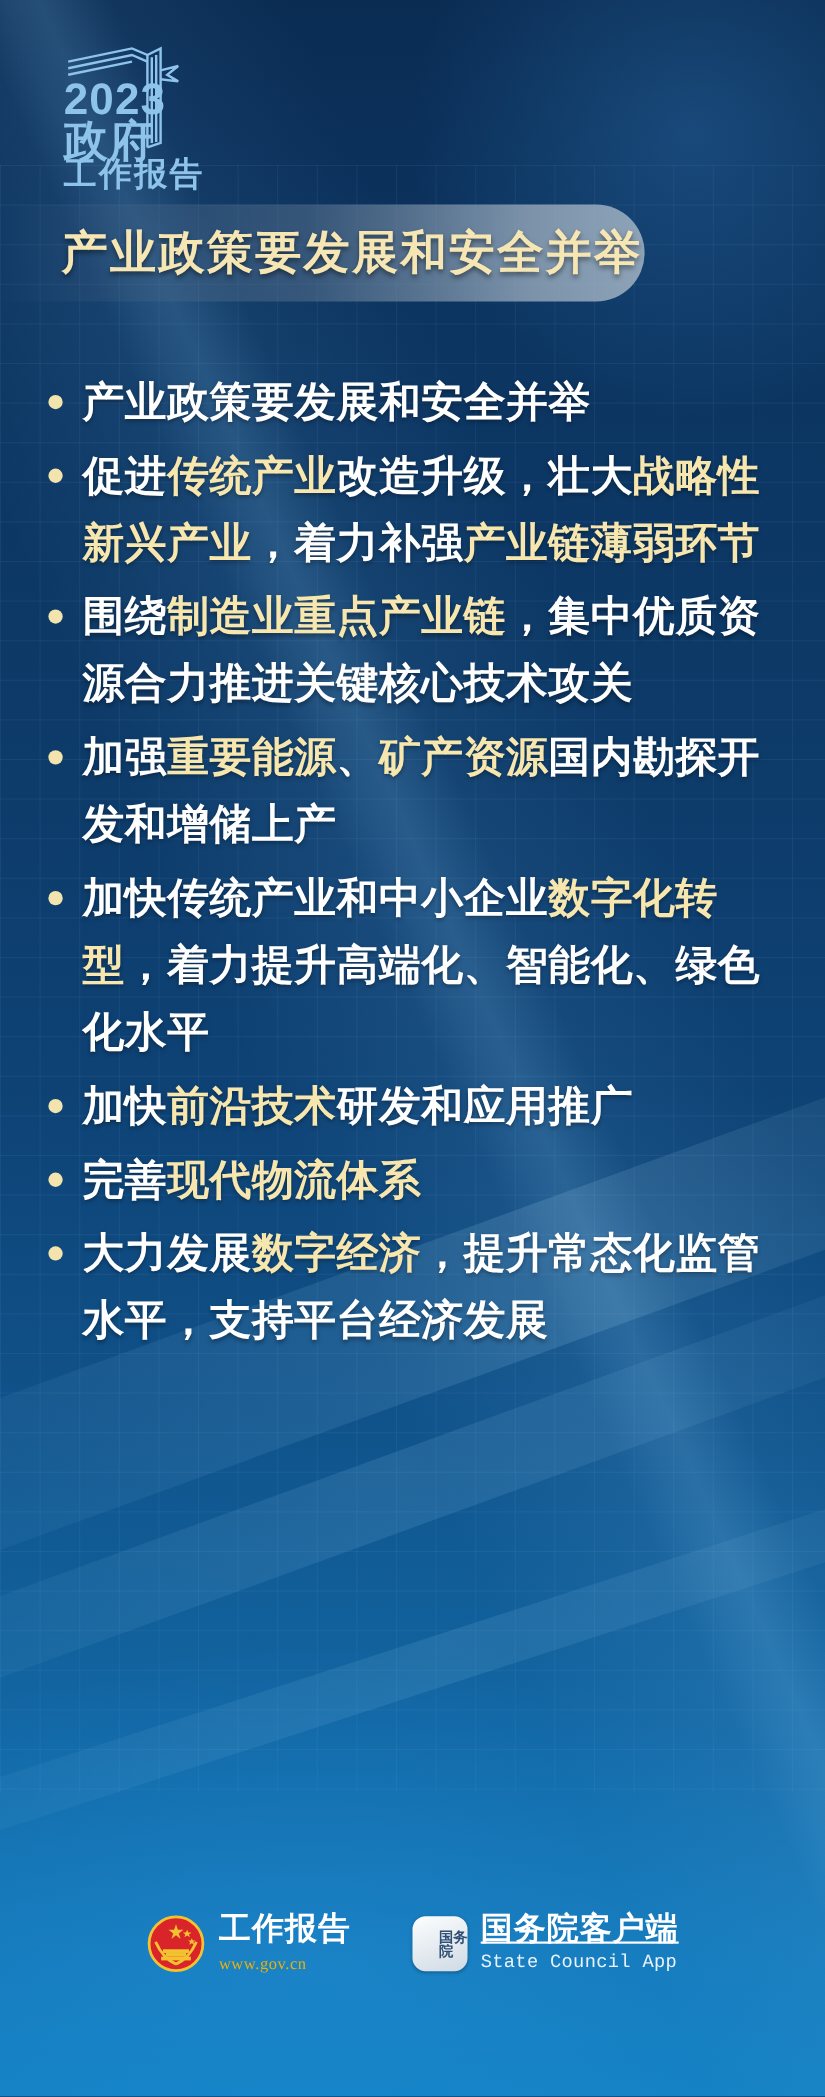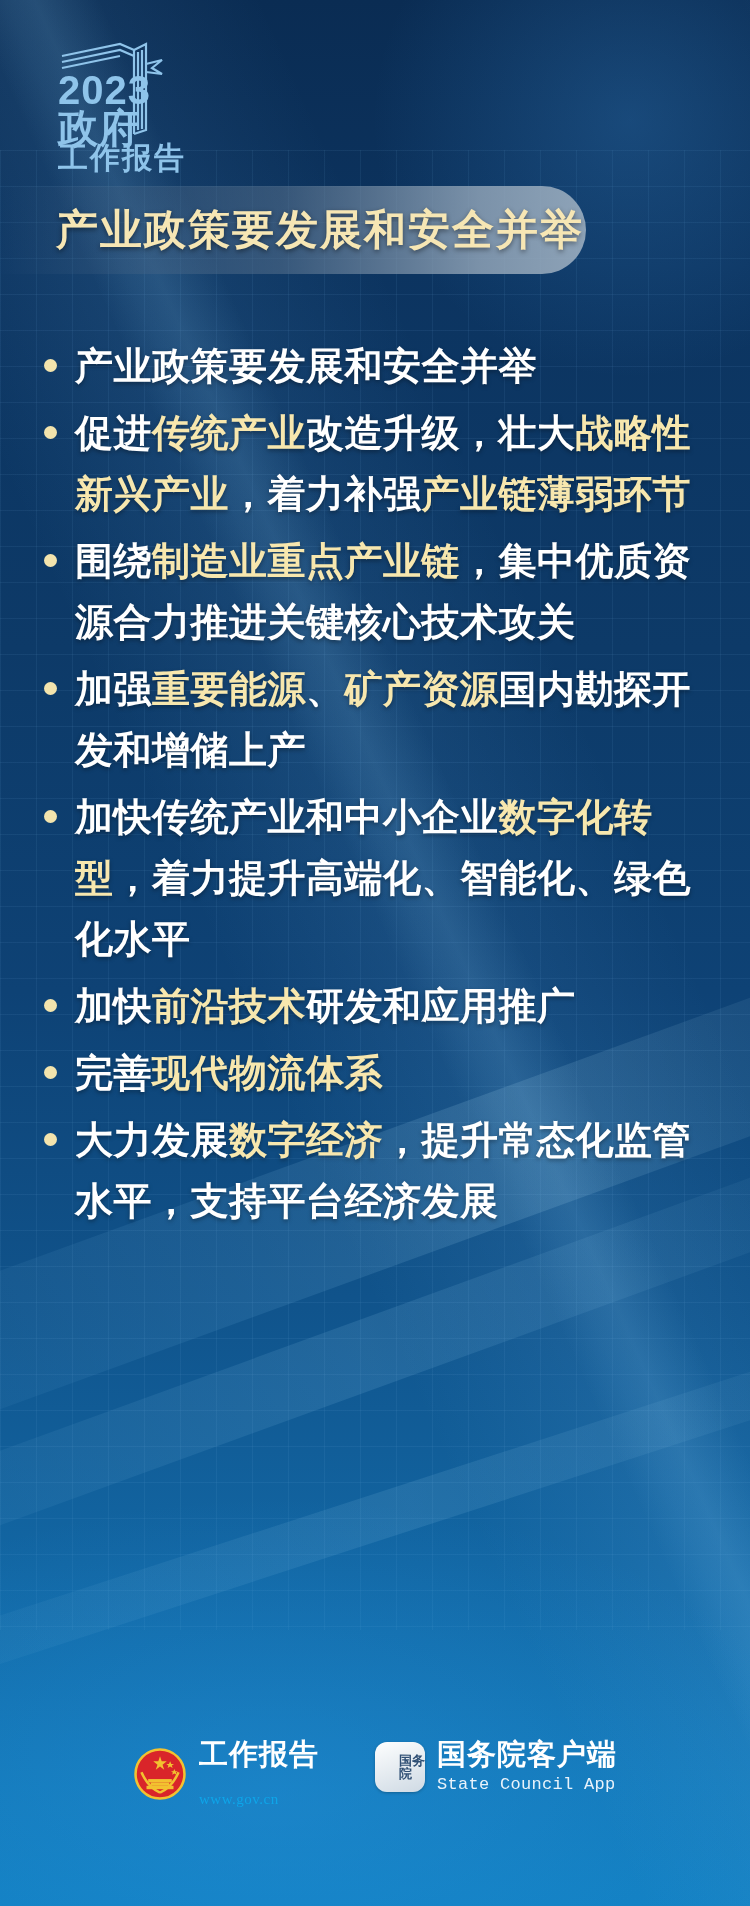--- a/index.html
+++ b/index.html
@@ -85,29 +85,29 @@
   }
   .hl{color:#f7e7ae;}
 
   
   .footer{position:absolute;left:0;top:1740px;width:750px;height:110px;
     display:flex;align-items:flex-start;justify-content:center;gap:56px;}
   .logo{display:flex;align-items:center;gap:12px;}
   .emblem{width:54px;height:54px;flex:0 0 auto;}
   .gov-txt{display:flex;flex-direction:column;line-height:1;}
   .gov-cn{font-size:29px;font-weight:700;color:#ffffff;letter-spacing:1px;}
-  .gov-url{font-size:15px;color:#0ea5e9;margin-top:23px;letter-spacing:.5px;
+  .gov-url{font-size:15px;color:#eab308;margin-top:10px;letter-spacing:.5px;
     font-family:"Liberation Serif","DejaVu Serif",serif;}
   .app-icon{width:50px;height:50px;border-radius:12px;flex:0 0 auto;
     background:linear-gradient(160deg,#fdfefe,#cfdae4);
     display:flex;align-items:center;justify-content:center;
     box-shadow:0 1px 3px rgba(0,0,0,.25);}
   .app-icon .ai-top{font-size:13px;font-weight:700;color:#2f4f74;line-height:1;padding-left:24px;}
   .sc-txt{display:flex;flex-direction:column;line-height:1;}
-  .sc-cn{font-size:29px;font-weight:700;color:#ffffff;letter-spacing:1px;}
+  .sc-cn{font-size:29px;font-weight:700;color:#ffffff;letter-spacing:1px;text-decoration:underline;}
   .sc-en{font-size:17px;color:#eaf3fb;margin-top:7px;letter-spacing:.3px;
     font-family:Liberation Mono, monospace;}
 </style>
 </head>
 <body>
 
 <div class="poster">
   <div class="bg-base"></div>
   <div class="bg-grid"></div>
   <div class="glow-tr"></div>

